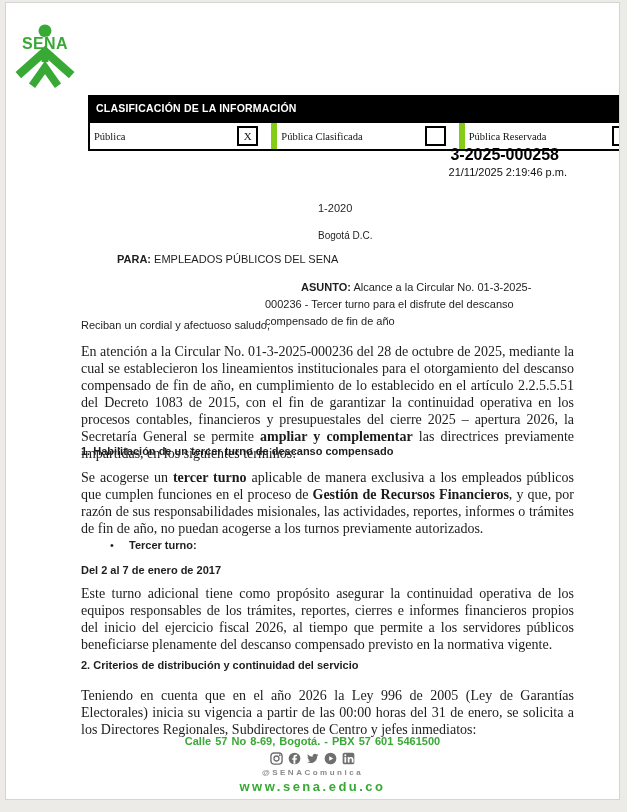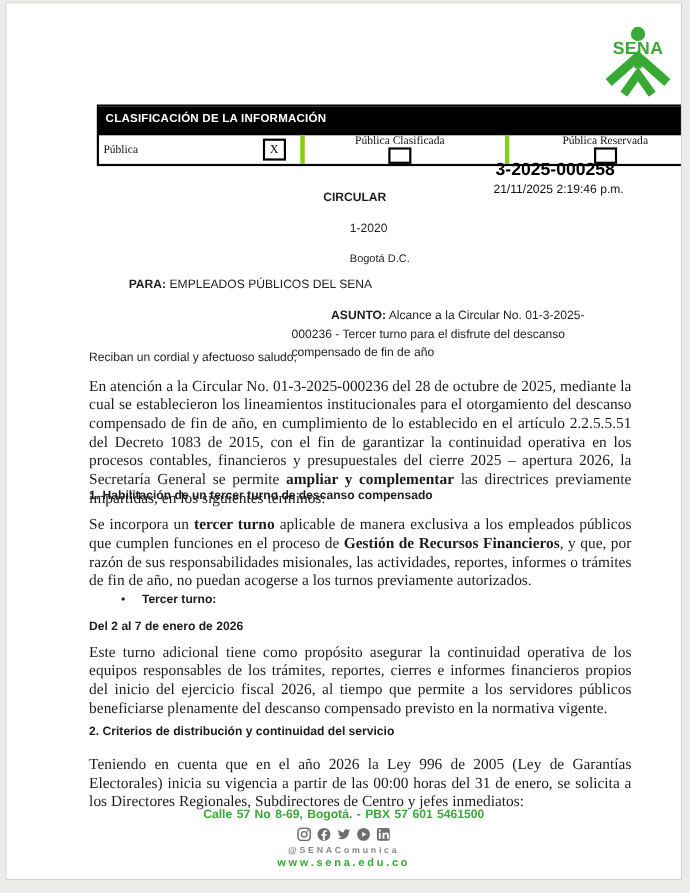--- a/index.html
+++ b/index.html
@@ -9,37 +9,37 @@
     font-family:"Liberation Sans","DejaVu Sans",sans-serif;
     color:#1e1e1e;
     -webkit-font-smoothing:antialiased;
   }
   .page{
     position:absolute;left:5px;top:2px;width:615px;height:798px;
     background:#ffffff;border:1px solid #d4d4d2;box-sizing:border-box;
     overflow:hidden;
   }
   
-  .logo-wrap{position:absolute;top:21px;left:0;right:0;text-align:right;}
+  .logo-wrap{position:absolute;top:21px;left:0;right:0;text-align:left;}
   .logo-wrap svg{display:inline-block;}
   
   .ctable{
     position:absolute;left:82px;top:92px;width:560px;
     border:2px solid #000;box-sizing:border-box;background:#fff;
   }
   .ctable-header{
     background:#000;color:#fff;font-weight:bold;font-size:10.5px;
     letter-spacing:.2px;padding:5px 6px 9px 6px;
   }
   .ctable-row{display:flex;height:26px;font-family:Liberation Serif, serif;}
   .ctable-cell{
     flex:1;display:flex;align-items:center;justify-content:space-between;
     padding:0 13px 0 4px;box-sizing:border-box;
   }
-  .ctable-cell + .ctable-cell{border-left:4px solid #84cc16;flex-direction:column;}
+  .ctable-cell + .ctable-cell{border-left:6px solid #84cc16;}
   .ctable-label{font-size:10.5px;color:#111;}
   .ccheckbox{
     width:21px;height:20px;border:2px solid #000;box-sizing:border-box;
     display:flex;align-items:center;justify-content:center;
     font-size:11px;color:#111;background:#fff;
   }
   
   .radicado{position:absolute;top:143px;right:52px;text-align:right;margin-left:34px;}
   .radicado-number{font-size:16px;font-weight:bold;color:#000;margin-right:8px;}
   .radicado-date{font-size:11px;color:#111;margin-top:2px;}
@@ -72,21 +72,21 @@
   .p3{top:582px;}
   .h2{position:absolute;left:75px;top:656px;font-size:11px;font-weight:bold;}
   .p4{top:684px;}
   
   .footer{position:absolute;left:0;right:0;top:729px;text-align:center;}
   .footer-line1{font-size:11px;font-weight:bold;color:#3aa836;word-spacing:4px;}
   .footer-line2{font-size:11px;font-weight:bold;color:#3aa836;margin-top:3px;word-spacing:1px;}
   .social-row{margin-top:5px;display:flex;justify-content:center;gap:5px;align-items:center;}
   .social-row span{display:inline-flex;}
   .footer-handle{font-size:8px;font-weight:bold;letter-spacing:2.5px;color:#8a8a8a;margin-top:3px;}
-  .footer-site{font-size:10px;font-weight:bold;letter-spacing:2.5px;color:#3aa836;margin-top:2px;}
+  .footer-site{font-size:13px;font-weight:bold;letter-spacing:2.5px;color:#3aa836;margin-top:2px;}
 </style>
 </head>
 <body>
 
 <div class="page">
 
   <div class="logo-wrap">
     <svg width="78" height="64" viewBox="0 0 100 84">
       <g fill="#39a935" stroke="none">
         <circle cx="50" cy="9" r="8.5"></circle>
@@ -114,21 +114,20 @@
         <span class="ccheckbox"></span>
       </div>
     </div>
   </div>
 
   <div class="radicado">
     <div class="radicado-number">3-2025-000258</div>
     <div class="radicado-date">21/11/2025 2:19:46 p.m.</div>
   </div>
 
-  <div class="doc-type">CIRCULAR</div>
   <div class="doc-code">1-2020</div>
   <div class="doc-city">Bogotá D.C.</div>
 
   <div class="para-line">
     <span class="lbl">PARA:</span>
     <span>EMPLEADOS PÚBLICOS DEL SENA</span>
   </div>
 
   <div class="asunto-block">
     <span class="lbl">ASUNTO:</span>
@@ -137,29 +136,29 @@
 
   <div class="greeting">Reciban un cordial y afectuoso saludo,</div>
 
   <div class="bodyp p1">
     <span>En atención a la Circular No. 01-3-2025-000236 del 28 de octubre de 2025, mediante la cual se establecieron los lineamientos institucionales para el otorgamiento del descanso compensado de fin de año, en cumplimiento de lo establecido en el artículo 2.2.5.5.51 del Decreto 1083 de 2015, con el fin de garantizar la continuidad operativa en los procesos contables, financieros y presupuestales del cierre 2025 – apertura 2026, la Secretaría General se permite </span><b>ampliar y complementar</b><span> las directrices previamente impartidas, en los siguientes términos:</span>
   </div>
 
   <div class="h1">1. Habilitación de un tercer turno de descanso compensado</div>
 
   <div class="bodyp p2">
-    <span>Se incorpora un </span><b>tercer turno</b><span> aplicable de manera exclusiva a los empleados públicos que cumplen funciones en el proceso de </span><b>Gestión de Recursos Financieros</b><span>, y que, por razón de sus responsabilidades misionales, las actividades, reportes, informes o trámites de fin de año, no puedan acogerse a los turnos previamente autorizados.</span>
+    <span>Se acogerse un </span><b>tercer turno</b><span> aplicable de manera exclusiva a los empleados públicos que cumplen funciones en el proceso de </span><b>Gestión de Recursos Financieros</b><span>, y que, por razón de sus responsabilidades misionales, las actividades, reportes, informes o trámites de fin de año, no puedan acogerse a los turnos previamente autorizados.</span>
   </div>
 
   <div class="bullet-line">
     <span class="bullet-marker">•</span>
     <span class="bullet-text">Tercer turno:</span>
   </div>
 
-  <div class="range-line">Del 2 al 7 de enero de 2026</div>
+  <div class="range-line">Del 2 al 7 de enero de 2017</div>
 
   <div class="bodyp p3">Este turno adicional tiene como propósito asegurar la continuidad operativa de los equipos responsables de los trámites, reportes, cierres e informes financieros propios del inicio del ejercicio fiscal 2026, al tiempo que permite a los servidores públicos beneficiarse plenamente del descanso compensado previsto en la normativa vigente.</div>
 
   <div class="h2">2. Criterios de distribución y continuidad del servicio</div>
 
   <div class="bodyp p4">Teniendo en cuenta que en el año 2026 la Ley 996 de 2005 (Ley de Garantías Electorales) inicia su vigencia a partir de las 00:00 horas del 31 de enero, se solicita a los Directores Regionales, Subdirectores de Centro y jefes inmediatos:</div>
 
   <div class="footer">
     <div class="footer-line2">Calle 57 No 8-69, Bogotá. - PBX 57 601 5461500</div>
     <div class="social-row">

